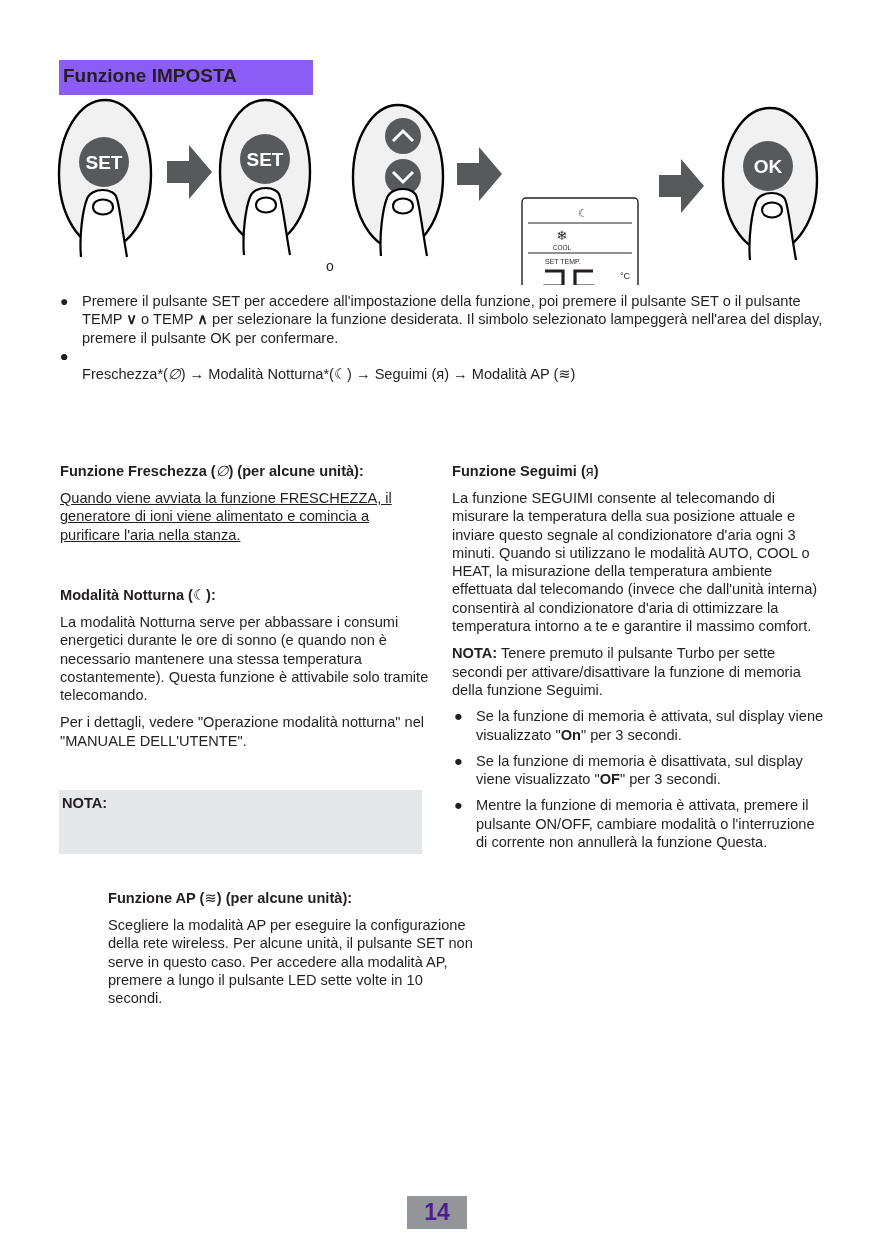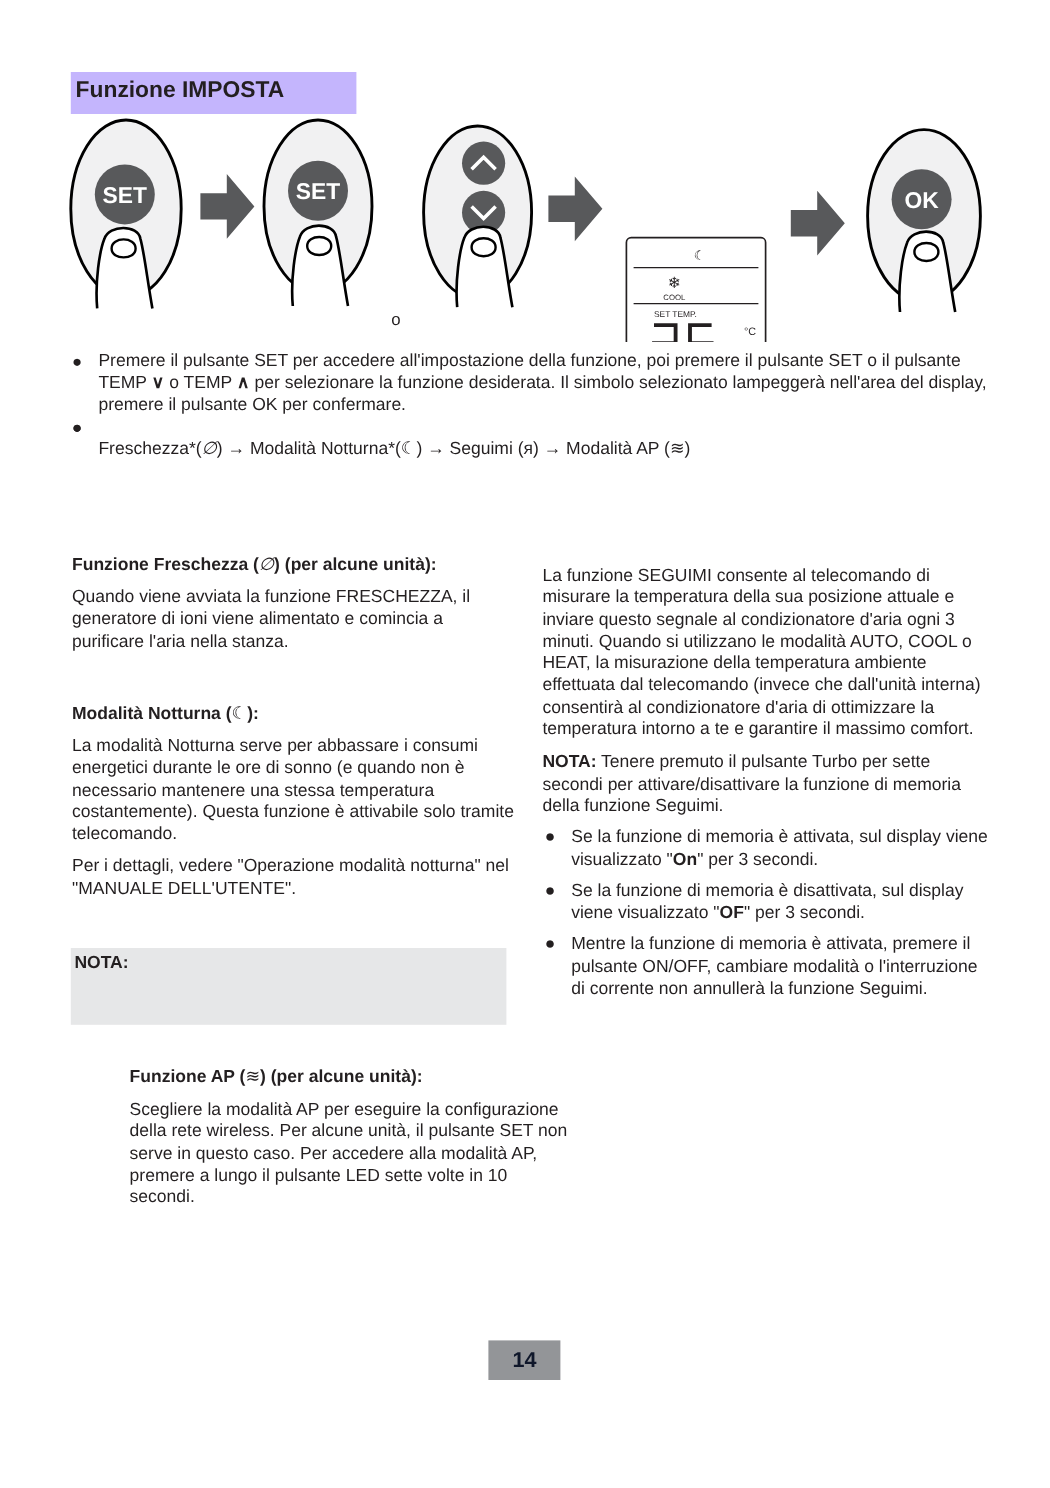--- a/index.html
+++ b/index.html
@@ -1,41 +1,41 @@
 <!DOCTYPE html>
 <html><head>
 <meta charset="utf-8">
 <style>
   html, body { margin:0; padding:0; background:#ffffff; }
   body { width:875px; height:1240px; position:relative; overflow:hidden;
          font-family:"Liberation Sans", sans-serif; color:#231f20; }
   .abs { position:absolute; }
-  .title-bar { left:59px; top:60px; width:238px; height:35px; background:#c4b5fd; }
+  .title-bar { left:59px; top:60px; width:238px; height:35px; background:#8b5cf6;padding-left:16px; }
   .title-bar span { position:absolute; left:4px; top:5px; font-weight:bold; font-size:19px; color:#231f20; }
   .fig { left:0; top:95px; width:728px; height:190px; }
   .fig svg { position:absolute; left:0; top:0; }
   .btnlabel { font-family:"Liberation Sans", sans-serif; font-weight:bold; fill:#ffffff; }
   .or-text { left:326px; top:163px; font-size:14px; color:#231f20; }
   .body-text { font-size:14.6px; line-height:18.3px; }
   .bullets { left:58px; top:292px; width:770px; }
   .bullet { position:relative; padding-left:24px; }
   .bullet .dot { position:absolute; left:2px; top:0; font-size:14px; }
   .note-star { padding-left:24px; }
   .note-star .star-inner { display:block; padding-left:44px; text-indent:-20px; }
   .col-l { left:60px; width:370px; }
   .col-r { left:452px; width:375px; }
   h3 { margin:0; font-size:14.6px; font-weight:bold; line-height:18px; }
   p  { margin:0; }
   .nota-box { left:59px; top:790px; width:363px; height:64px; background:#e6e7e8; }
   .nota-box .lbl { position:absolute; left:3px; top:4px; font-weight:bold; font-size:14.6px; line-height:18.3px; }
   .nota-box .txt { position:absolute; left:59px; top:4px; width:300px; font-size:14.6px; line-height:18.3px; }
   .rbullet { position:relative; padding-left:24px; margin-top:8px; }
   .rbullet .dot { position:absolute; left:2px; top:0; }
-  .page-num { left:407px; top:1117px; width:60px; height:33px; background:#939598; color:#0f172a;
-              font-weight:bold; font-size:18px; text-align:center; line-height:33px; }
+  .page-num { left:407px; top:1196px; width:60px; height:33px; background:#939598; color:#4c1d95;
+              font-weight:bold; font-size:23px; text-align:center; line-height:33px; }
 </style>
 </head>
 <body>
 
 <div class="abs title-bar">
   <span>Funzione IMPOSTA</span>
 </div>
 
 <div class="abs fig">
   <svg width="875" height="190" viewBox="0 0 875 190">
@@ -126,39 +126,40 @@
   </div>
   <div class="bullet">
     <span class="dot">●</span>
     <br>
     <span>Freschezza*(</span><span style="font-style:italic;">∅</span><span>) → Modalità Notturna*(</span><span>☾</span><span>) → Seguimi (</span><span>ᴙ</span><span>) → Modalità AP (</span><span>≋</span><span>)</span>
   </div>
 </div>
 
 <div class="abs col-l body-text" style="top:462px;">
   <h3><span>Funzione Freschezza (</span><span style="font-style:italic;font-weight:normal;">∅</span><span>) (per alcune unità):</span></h3>
-  <p style="margin-top:9px;">Quando viene avviata la funzione FRESCHEZZA, il generatore di ioni viene alimentato e comincia a purificare l'aria nella stanza.</p>
+  <p style="margin-top:9px;text-decoration:underline;">Quando viene avviata la funzione FRESCHEZZA, il generatore di ioni viene alimentato e comincia a purificare l'aria nella stanza.</p>
 </div>
 
 <div class="abs col-l body-text" style="top:586px;">
   <h3><span>Modalità Notturna (</span><span style="font-weight:normal;">☾</span><span>):</span></h3>
   <p style="margin-top:9px;">La modalità Notturna serve per abbassare i consumi energetici durante le ore di sonno (e quando non è necessario mantenere una stessa temperatura costantemente). Questa funzione è attivabile solo tramite telecomando.</p>
   <p style="margin-top:9px;">Per i dettagli, vedere "Operazione modalità notturna" nel "MANUALE DELL'UTENTE".</p>
 </div>
 
 <div class="abs nota-box">
   <span class="lbl">NOTA:</span>
 </div>
 
 <div class="abs col-l body-text" style="top:889px;margin-left:48px;">
   <h3><span>Funzione AP (</span><span style="font-weight:normal;">≋</span><span>) (per alcune unità):</span></h3>
   <p style="margin-top:9px;">Scegliere la modalità AP per eseguire la configurazione della rete wireless. Per alcune unità, il pulsante SET non serve in questo caso. Per accedere alla modalità AP, premere a lungo il pulsante LED sette volte in 10 secondi.</p>
 </div>
 
 <div class="abs col-r body-text" style="top:462px;">
+  <h3><span>Funzione Seguimi (</span><span style="font-weight:normal;">ᴙ</span><span>)</span></h3>
   <p style="margin-top:9px;">La funzione SEGUIMI consente al telecomando di misurare la temperatura della sua posizione attuale e inviare questo segnale al condizionatore d'aria ogni 3 minuti. Quando si utilizzano le modalità AUTO, COOL o HEAT, la misurazione della temperatura ambiente effettuata dal telecomando (invece che dall'unità interna) consentirà al condizionatore d'aria di ottimizzare la temperatura intorno a te e garantire il massimo comfort.</p>
   <p style="margin-top:9px;"><b>NOTA:</b><span> Tenere premuto il pulsante Turbo per sette secondi per attivare/disattivare la funzione di memoria della funzione Seguimi.</span></p>
   <div class="rbullet"><span class="dot">●</span><span>Se la funzione di memoria è attivata, sul display viene visualizzato "</span><b>On</b><span>" per 3 secondi.</span></div>
   <div class="rbullet"><span class="dot">●</span><span>Se la funzione di memoria è disattivata, sul display viene visualizzato "</span><b>OF</b><span>" per 3 secondi.</span></div>
-  <div class="rbullet"><span class="dot">●</span><span>Mentre la funzione di memoria è attivata, premere il pulsante ON/OFF, cambiare modalità o l'interruzione di corrente non annullerà la funzione Seguimi.</span></div>
+  <div class="rbullet"><span class="dot">●</span><span>Mentre la funzione di memoria è attivata, premere il pulsante ON/OFF, cambiare modalità o l'interruzione di corrente non annullerà la funzione Questa.</span></div>
 </div>
 
 <div class="abs page-num">14</div>
 
 </body></html>

